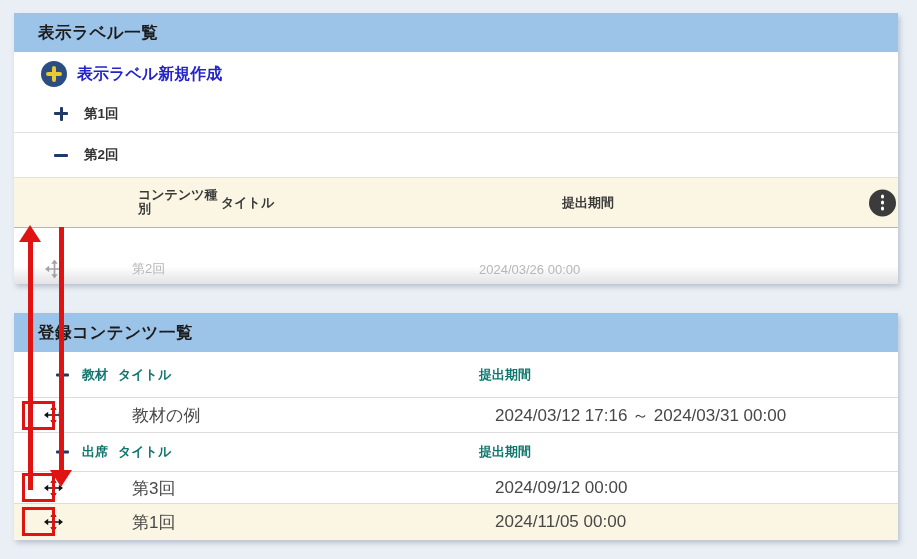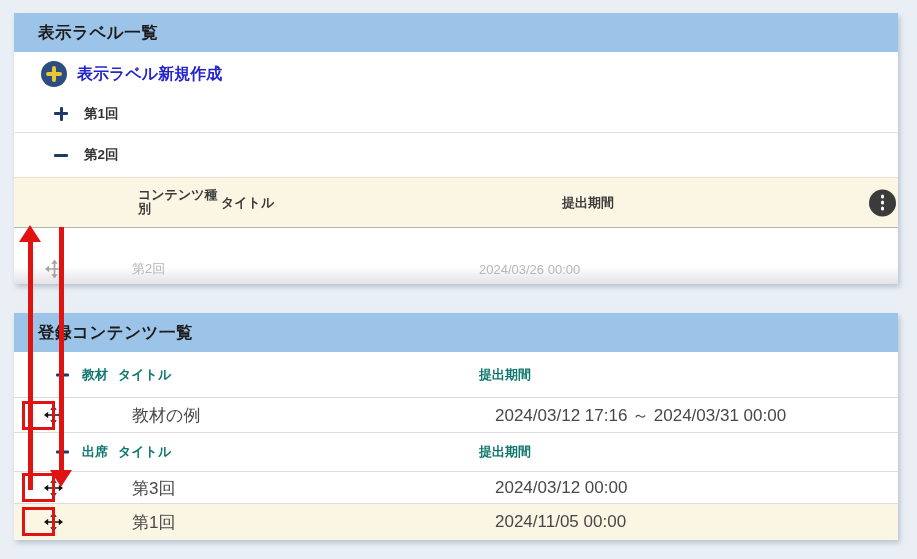--- a/index.html
+++ b/index.html
@@ -198,21 +198,21 @@
             </g>
             <g fill="currentColor">
               <polygon points="10,0 6.6,4.4 13.4,4.4"></polygon>
               <polygon points="10,20 6.6,15.6 13.4,15.6"></polygon>
               <polygon points="0,10 4.4,6.6 4.4,13.4"></polygon>
               <polygon points="20,10 15.6,6.6 15.6,13.4"></polygon>
             </g>
           </svg>
       </span>
       <span class="pos cell c-title">第3回</span>
-      <span class="pos cell c-period">2024/03/12 00:00</span>
+      <span class="pos cell c-period">2024/09/12 00:00</span>
     </div>
 
     <div class="row c-row alt" style="height:36px">
       <span class="pos move-handle">
         <svg viewBox="0 0 20 20" width="19" height="19">
             <g stroke="currentColor" stroke-width="1.8">
               <line x1="10" y1="3.5" x2="10" y2="16.5"></line>
               <line x1="3.5" y1="10" x2="16.5" y2="10"></line>
             </g>
             <g fill="currentColor">

